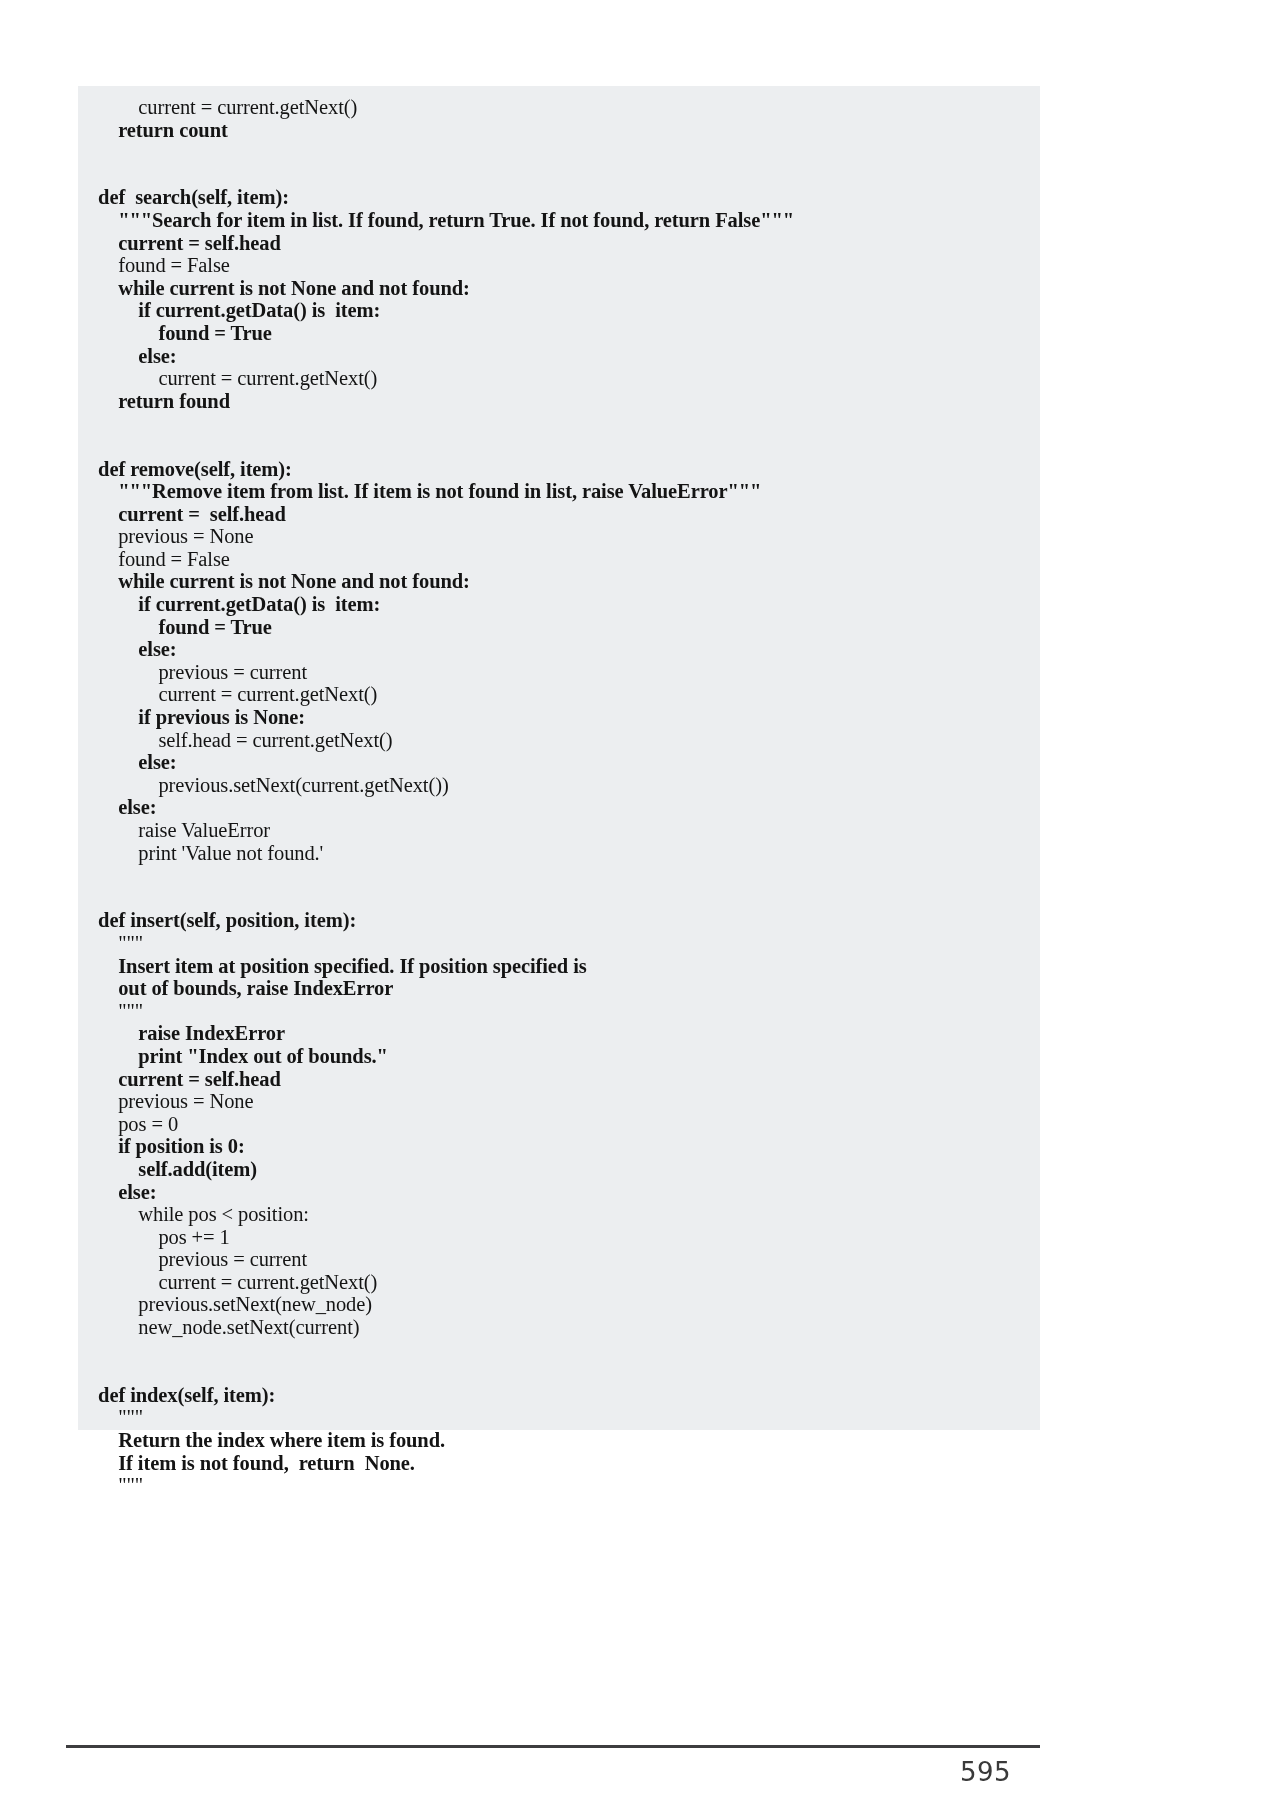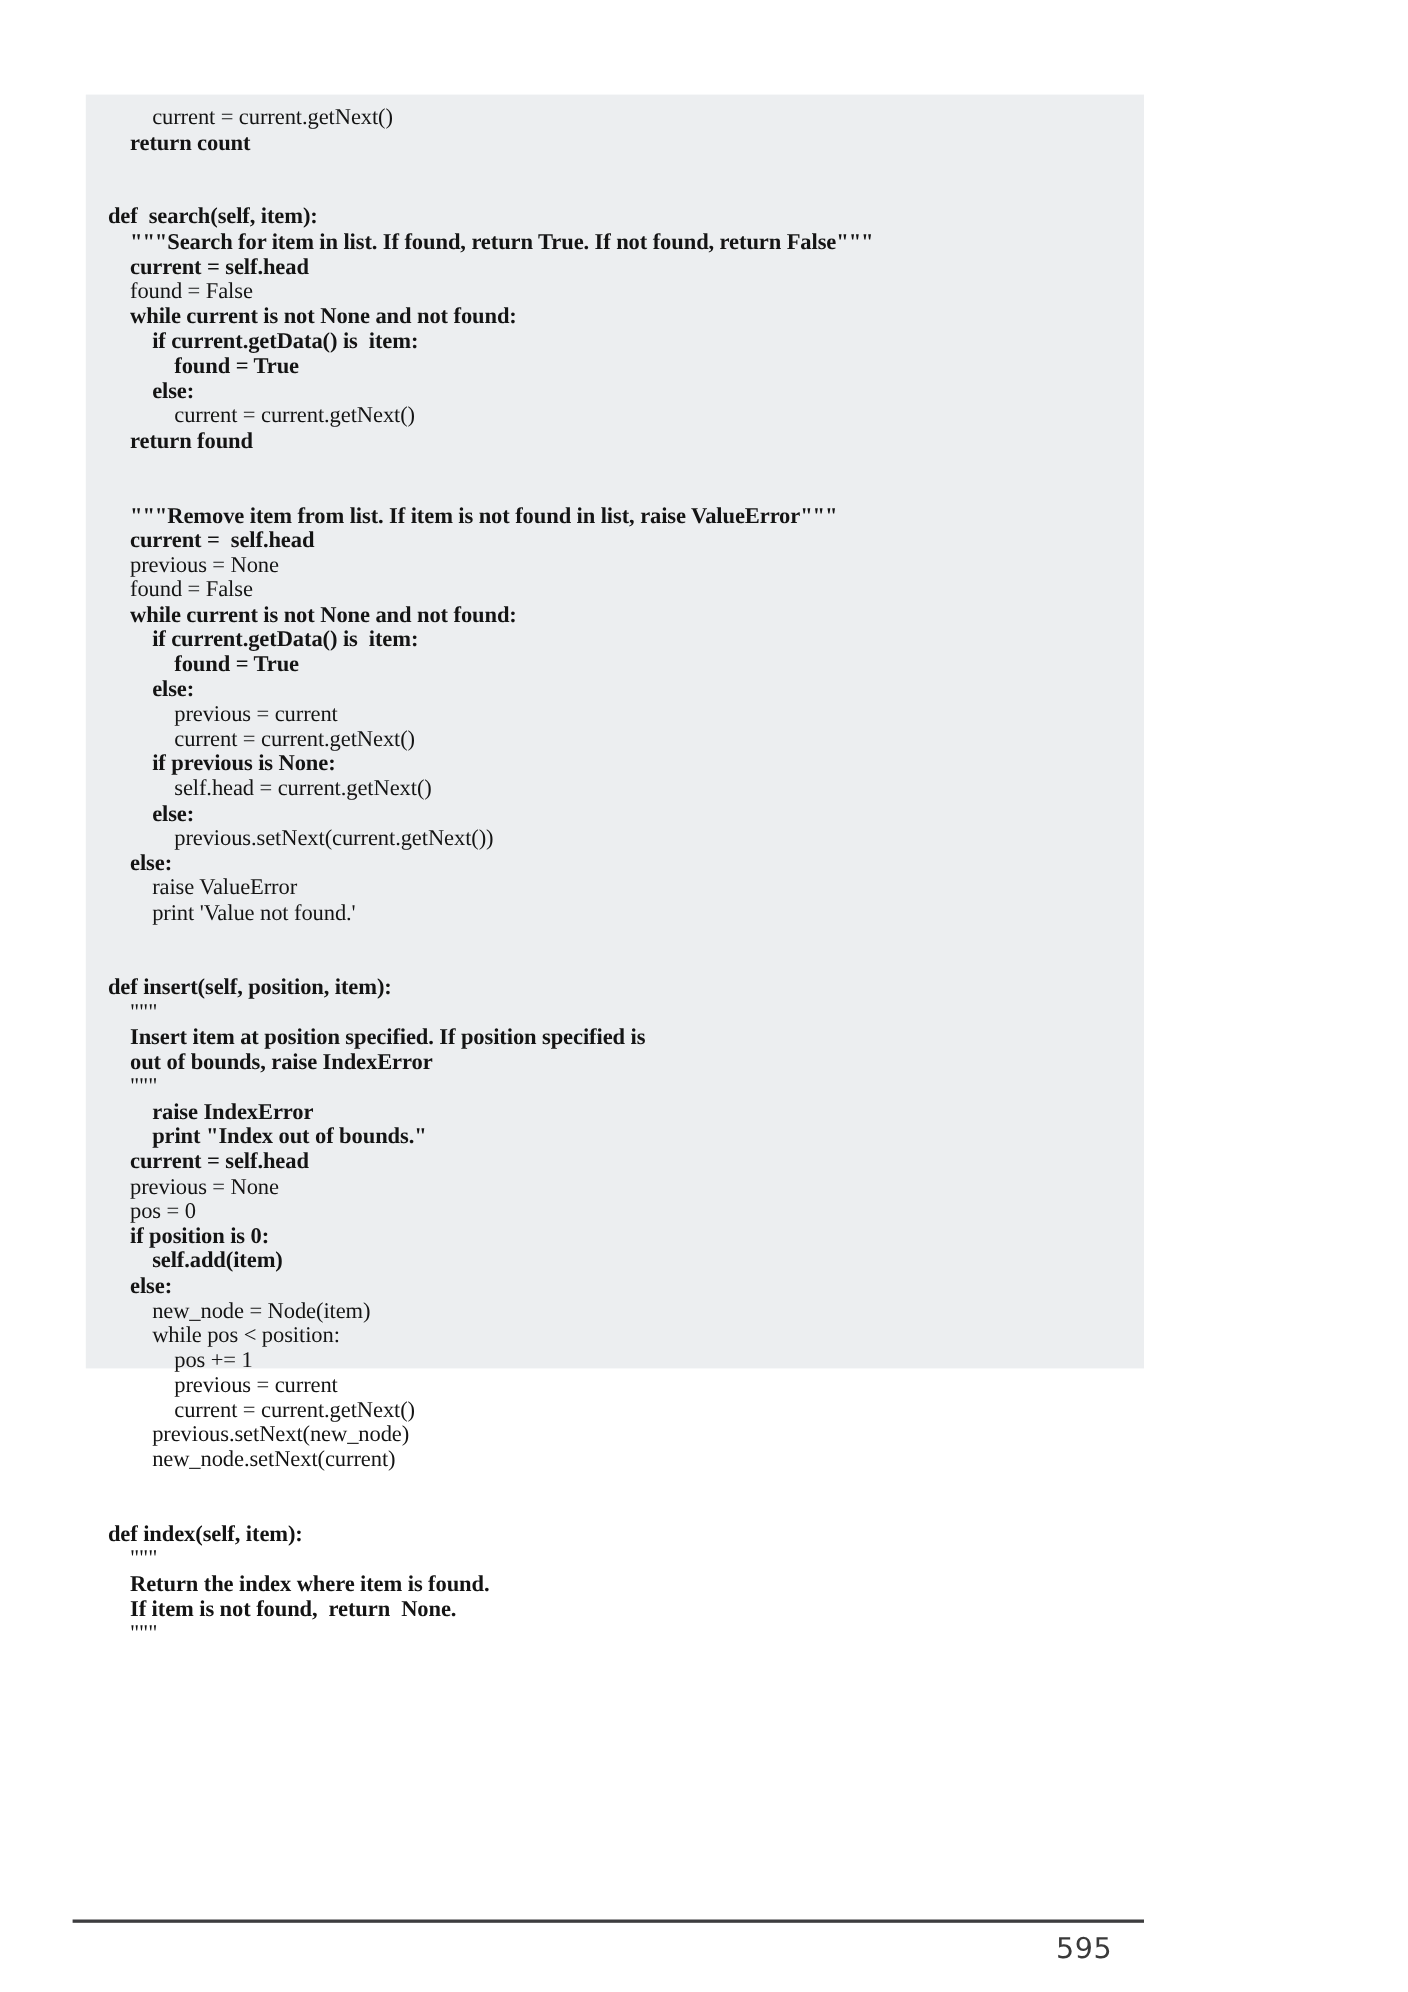--- a/index.html
+++ b/index.html
@@ -24,21 +24,21 @@
     height: 1811px;
     background: #ffffff;
   }
 
   
   #code-panel {
     position: absolute;
     left: 78px;
     top: 86px;
     width: 962px;
-    height: 1158px;
+    height: 1344px;
     background: #eceef0;
   }
 
   #code-listing {
     position: absolute;
     left: 0;
     top: 0;
     width: 962px;
     padding-top: 10px;
   }
@@ -97,20 +97,21 @@
         <div class="code-line bold">        current = self.head</div>
         <div class="code-line">        found = False</div>
         <div class="code-line bold">        while current is not None and not found:</div>
         <div class="code-line bold">            if current.getData() is  item:</div>
         <div class="code-line bold">                found = True</div>
         <div class="code-line bold">            else:</div>
         <div class="code-line">                current = current.getNext()</div>
         <div class="code-line bold">        return found</div>
         <div class="code-line blank"></div>
         <div class="code-line blank"></div>
+        <div class="code-line bold">    def remove(self, item):</div>
         <div class="code-line bold">        """Remove item from list. If item is not found in list, raise ValueError"""</div>
         <div class="code-line bold">        current =  self.head</div>
         <div class="code-line">        previous = None</div>
         <div class="code-line">        found = False</div>
         <div class="code-line bold">        while current is not None and not found:</div>
         <div class="code-line bold">            if current.getData() is  item:</div>
         <div class="code-line bold">                found = True</div>
         <div class="code-line bold">            else:</div>
         <div class="code-line">                previous = current</div>
         <div class="code-line">                current = current.getNext()</div>
@@ -129,21 +130,20 @@
         <div class="code-line bold">        out of bounds, raise IndexError</div>
         <div class="code-line">        """</div>
         <div class="code-line bold">            raise IndexError</div>
         <div class="code-line bold">            print "Index out of bounds."</div>
         <div class="code-line bold">        current = self.head</div>
         <div class="code-line">        previous = None</div>
         <div class="code-line">        pos = 0</div>
         <div class="code-line bold">        if position is 0:</div>
         <div class="code-line bold">            self.add(item)</div>
         <div class="code-line bold">        else:</div>
-        <div class="code-line">            new_node = Node(item)</div>
         <div class="code-line">            while pos &lt; position:</div>
         <div class="code-line">                pos += 1</div>
         <div class="code-line">                previous = current</div>
         <div class="code-line">                current = current.getNext()</div>
         <div class="code-line">            previous.setNext(new_node)</div>
         <div class="code-line">            new_node.setNext(current)</div>
         <div class="code-line blank"></div>
         <div class="code-line blank"></div>
         <div class="code-line bold">    def index(self, item):</div>
         <div class="code-line">        """</div>

